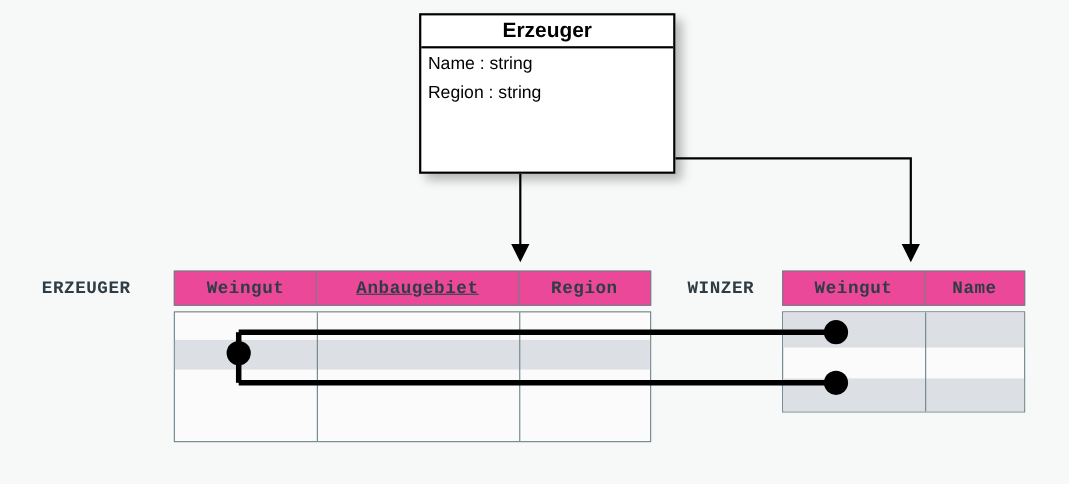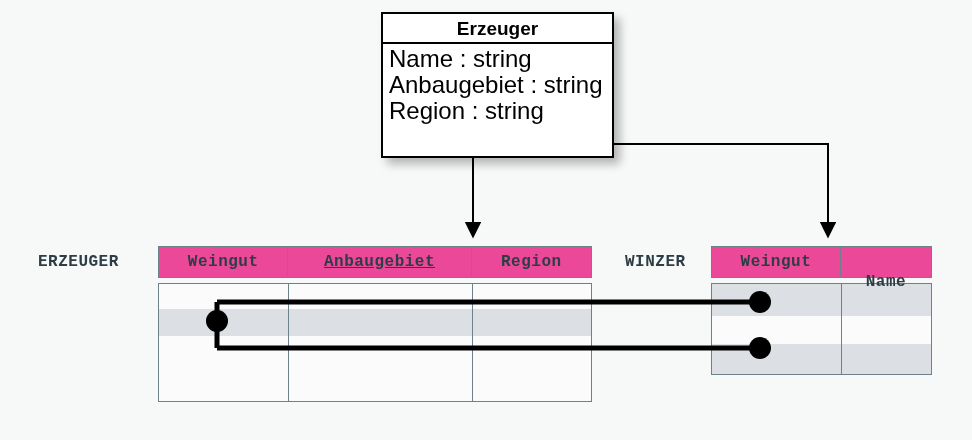--- a/index.html
+++ b/index.html
@@ -38,21 +38,21 @@
     font-size: 19px;
     color: #000;
     border-bottom: 2px solid #000000;
     box-sizing: border-box;
     font-family: "Liberation Sans", sans-serif;
   }
   .uml-attrs {
     padding: 2px 0 0 6px;
   }
   .uml-attr {
-    font-size: 24px;
+    font-size: 16px;
     line-height: 26px;
     color: #000;
     white-space: nowrap;
     font-family: "Liberation Sans", sans-serif;
   }
 
   
   .conn-svg {
     position: absolute;
     left: 0;
@@ -129,21 +129,20 @@
 </style>
 </head>
 <body>
 
 <div id="canvas">
 
   <div class="uml-box">
     <div class="uml-title">Erzeuger</div>
     <div class="uml-attrs">
       <div class="uml-attr">Name : string</div>
-      <div class="uml-attr">Anbaugebiet : string</div>
       <div class="uml-attr">Region : string</div>
     </div>
   </div>
 
   <svg class="conn-svg" viewBox="0 0 972 440">
     <defs>
       <marker id="arrowhead" markerWidth="9" markerHeight="9" refX="4.2" refY="4.2" orient="auto" markerUnits="strokeWidth">
         <path d="M 0 0 L 8.4 4.2 L 0 8.4 z" fill="#000000"></path>
       </marker>
     </defs>
@@ -167,21 +166,21 @@
     <div class="tbl-row" style="height:31px;"></div>
     <div class="tbl-row" style="height:34px;"></div>
     <div class="col-div" style="left:129px;"></div>
     <div class="col-div" style="left:313px;"></div>
   </div>
 
   <div class="tbl-label" style="left:625px; top:253px;">WINZER</div>
 
   <div class="tbl-header" style="left:711px; top:246px; width:221px;">
     <div class="cell" style="width:130px;">Weingut</div>
-    <div class="cell" style="width:91px;margin-top:20px;">Name</div>
+    <div class="cell" style="width:91px;">Name</div>
   </div>
 
   <div class="tbl-body" style="left:711px; top:283px; width:221px; height:92px;">
     <div class="tbl-row shaded" style="height:32px;"></div>
     <div class="tbl-row" style="height:28px;"></div>
     <div class="tbl-row shaded" style="height:30px;"></div>
     <div class="col-div" style="left:129px;"></div>
   </div>
 
   <svg class="thick-svg" viewBox="0 0 972 440">

